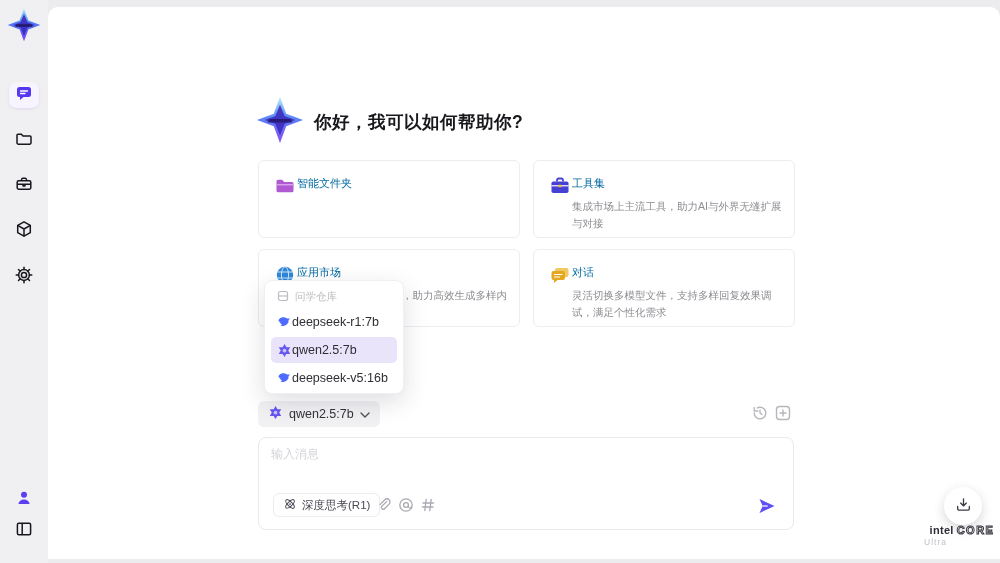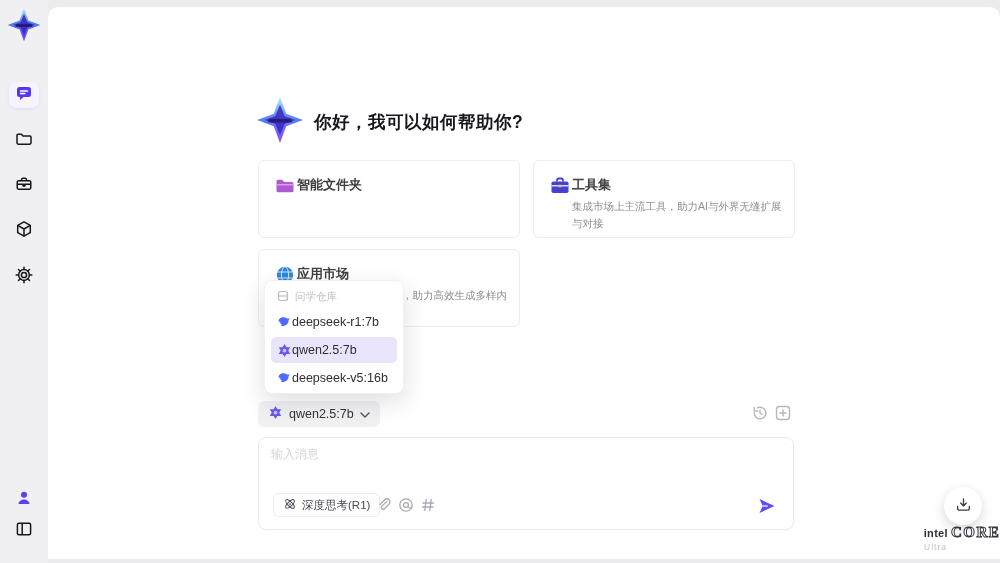--- a/index.html
+++ b/index.html
@@ -18,21 +18,21 @@
   .sb-chat { left:9px; top:82px; width:30px; height:26px; border-radius:7px; background:#f7f3ff; box-shadow:0 1px 3px rgba(90,60,220,.12); }
   .sb-plain { left:15px; width:18px; height:18px; }
 
   
   .greet-logo { position:absolute; left:256px; top:96px; width:48px; height:48px; }
   .greet-text { position:absolute; left:314px; top:110px; font-size:17.5px; font-weight:700; color:#17171c; letter-spacing:.5px; }
 
   
   .card { position:absolute; width:262px; height:78px; background:#fff; border:1px solid #ededf0; border-radius:6px; }
   .card .c-icon { position:absolute; left:16px; top:15px; width:20px; height:20px; }
-  .card .c-title { position:absolute; left:38px; top:15px; font-size:13px; font-weight:700; color:#404040; }
+  .card .c-title { position:absolute; left:38px; top:15px; font-size:11px; font-weight:400; color:#0369a1; }
   .card .c-desc { position:absolute; left:38px; top:37px; width:216px; font-size:10.5px; color:#8d8d93; line-height:1.62; }
   .card1 { left:258px; top:160px; } .card2 { left:533px; top:160px; }
   .card3 { left:258px; top:249px; } .card4 { left:533px; top:249px; }
 
   
   .dropdown { position:absolute; left:264px; top:280px; width:140px; height:114px; background:#fff;
     border:1px solid #f0f0f2; border-radius:8px; box-shadow:0 8px 24px rgba(30,30,60,.14); z-index:5; }
   .dd-header { display:flex; align-items:center; gap:6px; padding:9px 12px 3px 12px; font-size:10.5px; color:#bcbcc2; }
   .dd-item { display:flex; align-items:center; height:26px; margin:2px 6px; padding:0 6px;
     border-radius:5px; font-size:12.5px; color:#2e2e34; cursor:pointer; }
@@ -56,21 +56,21 @@
   .comp-icon { position:absolute; bottom:16px; width:16px; height:16px; cursor:pointer; }
   .ci-clip { left:116px; } .ci-at { left:139px; } .ci-hash { left:161px; }
   .send-btn { position:absolute; right:16px; bottom:13px; width:20px; height:20px; cursor:pointer; }
 
   
   .fab { position:absolute; left:944px; top:487px; width:38px; height:38px; border-radius:50%; background:#fff;
     box-shadow:0 4px 12px rgba(0,0,0,.16); display:flex; align-items:center; justify-content:center; cursor:pointer; }
   .intel-wrap { position:absolute; left:924px; top:524px; width:76px; text-align:center; }
   .intel-row { display:flex; align-items:baseline; justify-content:center; gap:3px; }
   .intel-word { font-size:11px; font-weight:700; color:#2e2e38; letter-spacing:.3px; }
-  .core-word { font-size:15px; font-weight:700; letter-spacing:1.5px; color:#fff;font-family:Liberation Serif, serif; -webkit-text-stroke:1px #34343e; }
+  .core-word { font-size:11px; font-weight:700; letter-spacing:1.5px; color:#fff; -webkit-text-stroke:1px #34343e; }
   .ultra-word { font-size:8.5px; color:#c2c2c8; letter-spacing:1px; margin-top:1px; text-align:left; padding-right:16px; }
 </style>
 </head>
 <body>
 
 <div class="stage">
 
   <div class="main-panel"></div>
 
   <div class="sidebar">
@@ -200,20 +200,32 @@
         <g fill="none" stroke="#cfe8fb" stroke-width="1">
           <ellipse cx="10" cy="10" rx="3.6" ry="8.2"></ellipse>
           <path d="M2.2 7h15.6M2.2 13h15.6"></path>
         </g>
       </svg>
     </span>
     <div class="c-title">应用市场</div>
     <div class="c-desc">提供多种场景文本模板，助力高效生成多样内容</div>
   </div>
 
+  <div class="card card4">
+    <span class="c-icon">
+      <svg viewBox="0 0 20 20" width="20" height="20">
+        <rect x="5" y="3" width="13.5" height="9" rx="2" fill="#f2c864"></rect>
+        <rect x="1.5" y="6" width="13.5" height="9" rx="2" fill="#e3a81f"></rect>
+        <polygon points="4,14.5 4,18 8,14.5" fill="#e3a81f"></polygon>
+        <path d="M4.5 9.5h7.5M4.5 12h5" stroke="#fff" stroke-width="1.2" stroke-linecap="round"></path>
+      </svg>
+    </span>
+    <div class="c-title">对话</div>
+    <div class="c-desc">灵活切换多模型文件，支持多样回复效果调试，满足个性化需求</div>
+  </div>
 
   <div class="dropdown">
     <div class="dd-header">
       <span>
         <svg viewBox="0 0 12 12" width="12" height="12" fill="none" stroke="#bcbcc2" stroke-width="1.2">
           <rect x="1.5" y="1.5" width="9" height="9" rx="2"></rect>
             <path d="M1.5 6h9"></path>
         </svg>
       </span>
       <span>问学仓库</span>

